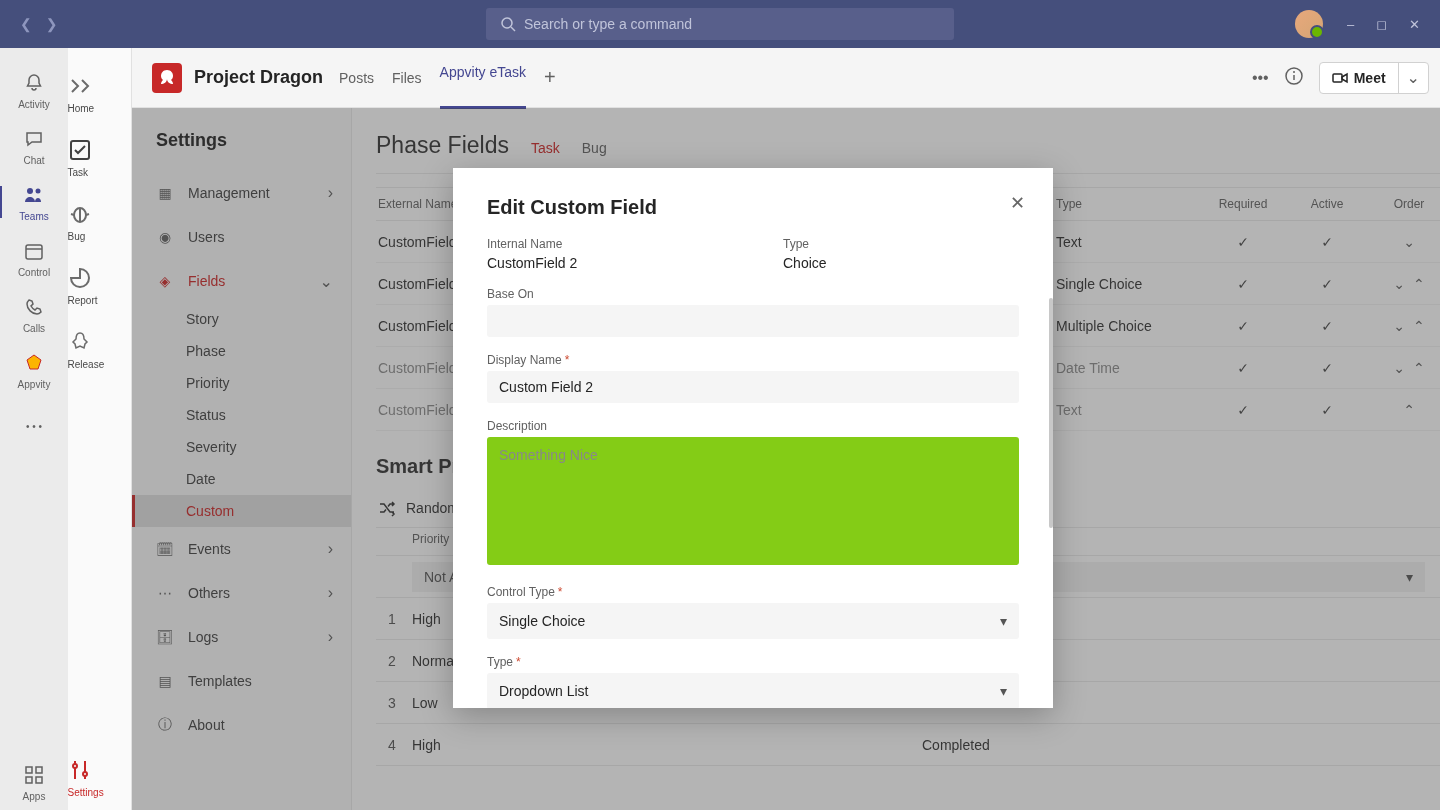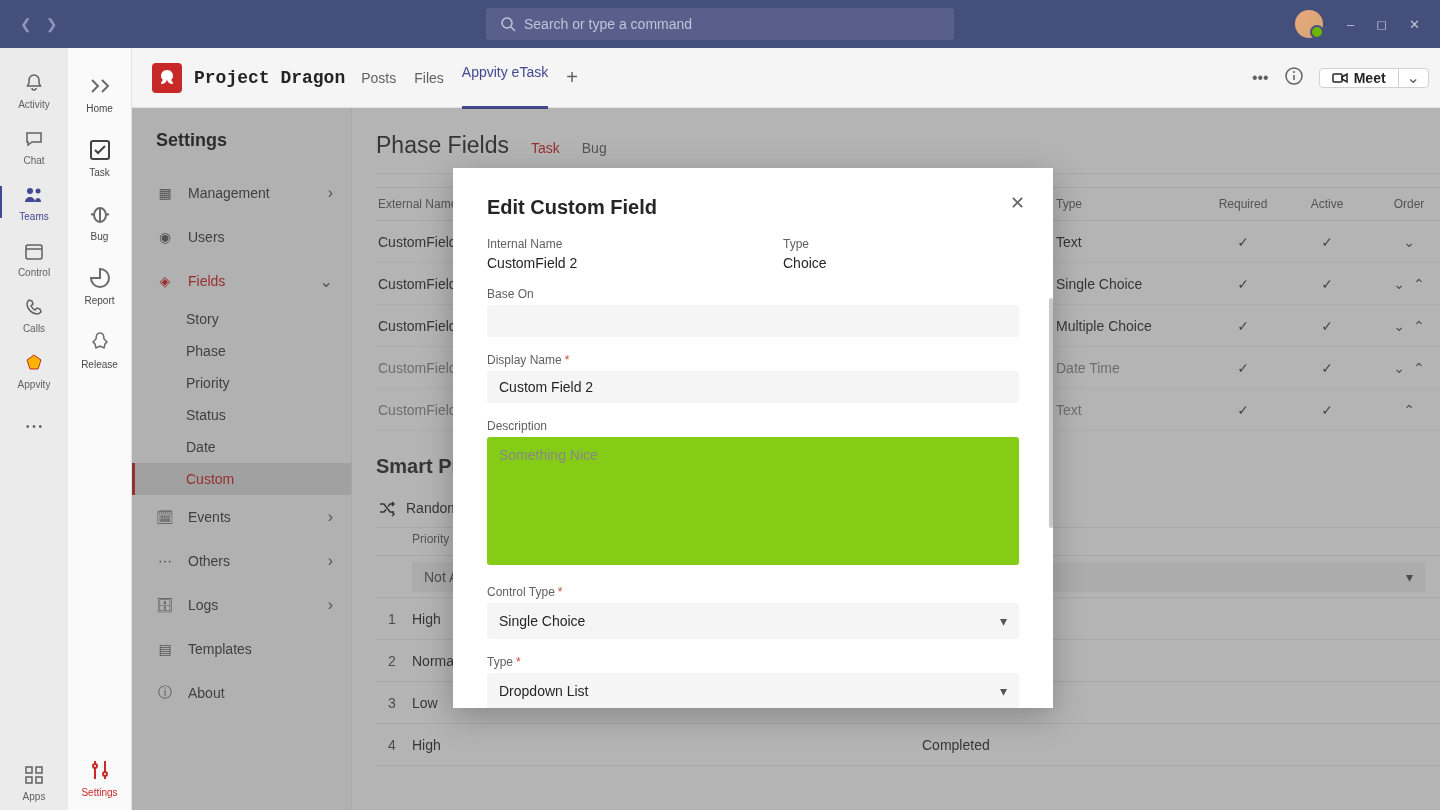--- a/index.html
+++ b/index.html
@@ -22,37 +22,37 @@
 
 .rail { width:68px; background:#ebebeb; display:flex; flex-direction:column; align-items:center; padding-top:14px; }
 .rail-item { width:68px; height:56px; display:flex; flex-direction:column; align-items:center; justify-content:center; color:#616161; font-size:10px; gap:4px; cursor:default; position:relative; }
 .rail-item.active { color:#444791; }
 .rail-item.active::before { content:''; position:absolute; left:0; top:12px; bottom:12px; width:2px; background:#444791; }
 .rail-icon { width:24px; height:24px; display:flex; align-items:center; justify-content:center; }
 .rail-spacer { flex:1; }
 
 
 .app-rail { width:64px; background:#fafafa; border-right:1px solid #e1e1e1; display:flex; flex-direction:column; align-items:center; padding-top:14px; }
-.app-rail-item { width:64px; height:64px; display:flex; flex-direction:column; align-items:center; justify-content:center; color:#484848; font-size:10px; gap:3px; cursor:default; }
+.app-rail-item { width:64px; height:64px; display:flex; flex-direction:column; justify-content:center; color:#484848; font-size:10px; gap:3px; cursor:default; }
 .app-rail-item.active { color:#c72828; }
 
 
 .content { flex:1; display:flex; flex-direction:column; background:#f5f5f5; }
 
 
 .channel-header { height:60px; background:#f5f5f5; border-bottom:1px solid #e1e1e1; display:flex; align-items:center; padding:0 20px; }
 .channel-logo { width:30px; height:30px; border-radius:4px; background:#c72828; display:flex; align-items:center; justify-content:center; margin-right:12px; }
-.channel-title { font-size:18px; font-weight:700; color:#242424; margin-right:16px;font-family:Liberation Mono, monospace; }
+.channel-title { font-size:18px; font-weight:700; color:#242424; margin-right:16px; }
 .tabs-row { display:flex; gap:18px; align-items:center; }
 .channel-tab { font-size:14px; color:#616161; padding:18px 0; cursor:default; }
 .channel-tab.active { color:#444791; border-bottom:3px solid #444791; padding-bottom:26px; }
 .add-tab { color:#616161; font-size:20px; font-weight:300; }
 .header-spacer { flex:1; }
 .header-actions { display:flex; align-items:center; gap:16px; color:#616161; }
-.meet-btn { display:flex; align-items:center; border:1px solid #d1d1d1; border-radius:4px; background:#fff; height:20px; }
+.meet-btn { display:flex; align-items:center; border:1px solid #d1d1d1; border-radius:4px; background:#fff; height:32px; }
 .meet-main { display:flex; align-items:center; gap:6px; padding:0 12px; font-size:14px; color:#252525; font-weight:600; }
 .meet-drop { border-left:1px solid #d1d1d1; padding:0 8px; height:100%; display:flex; align-items:center; }
 
 
 .inner-body { flex:1; display:flex; overflow:hidden; }
 .settings-sidebar { width:220px; background:#f0f0f0; border-right:1px solid #e1e1e1; padding-top:22px; overflow:hidden; }
 .settings-title { font-size:18px; font-weight:700; color:#252525; padding:0 24px 20px; }
 .side-item { height:44px; display:flex; align-items:center; padding:0 24px; gap:14px; font-size:14px; color:#424242; cursor:default; position:relative; }
 .side-item.expandable::after { content:'›'; position:absolute; right:18px; color:#616161; font-size:16px; }
 .side-item.expanded::after { content:'⌄'; position:absolute; right:18px; color:#616161; font-size:16px; }
@@ -313,20 +313,21 @@
             <span>Users</span>
           </div>
         <div class="side-item expanded fields">
             <span class="sicon">◈</span>
             <span>Fields</span>
           </div>
         <div class="sub-item">Story</div>
         <div class="sub-item">Phase</div>
         <div class="sub-item">Priority</div>
         <div class="sub-item">Status</div>
+        <div class="sub-item">Severity</div>
         <div class="sub-item">Date</div>
         <div class="sub-item active">Custom</div>
         <div class="side-item expandable">
             <span class="sicon">🗓</span>
             <span>Events</span>
           </div>
         <div class="side-item expandable">
             <span class="sicon">⋯</span>
             <span>Others</span>
           </div>

